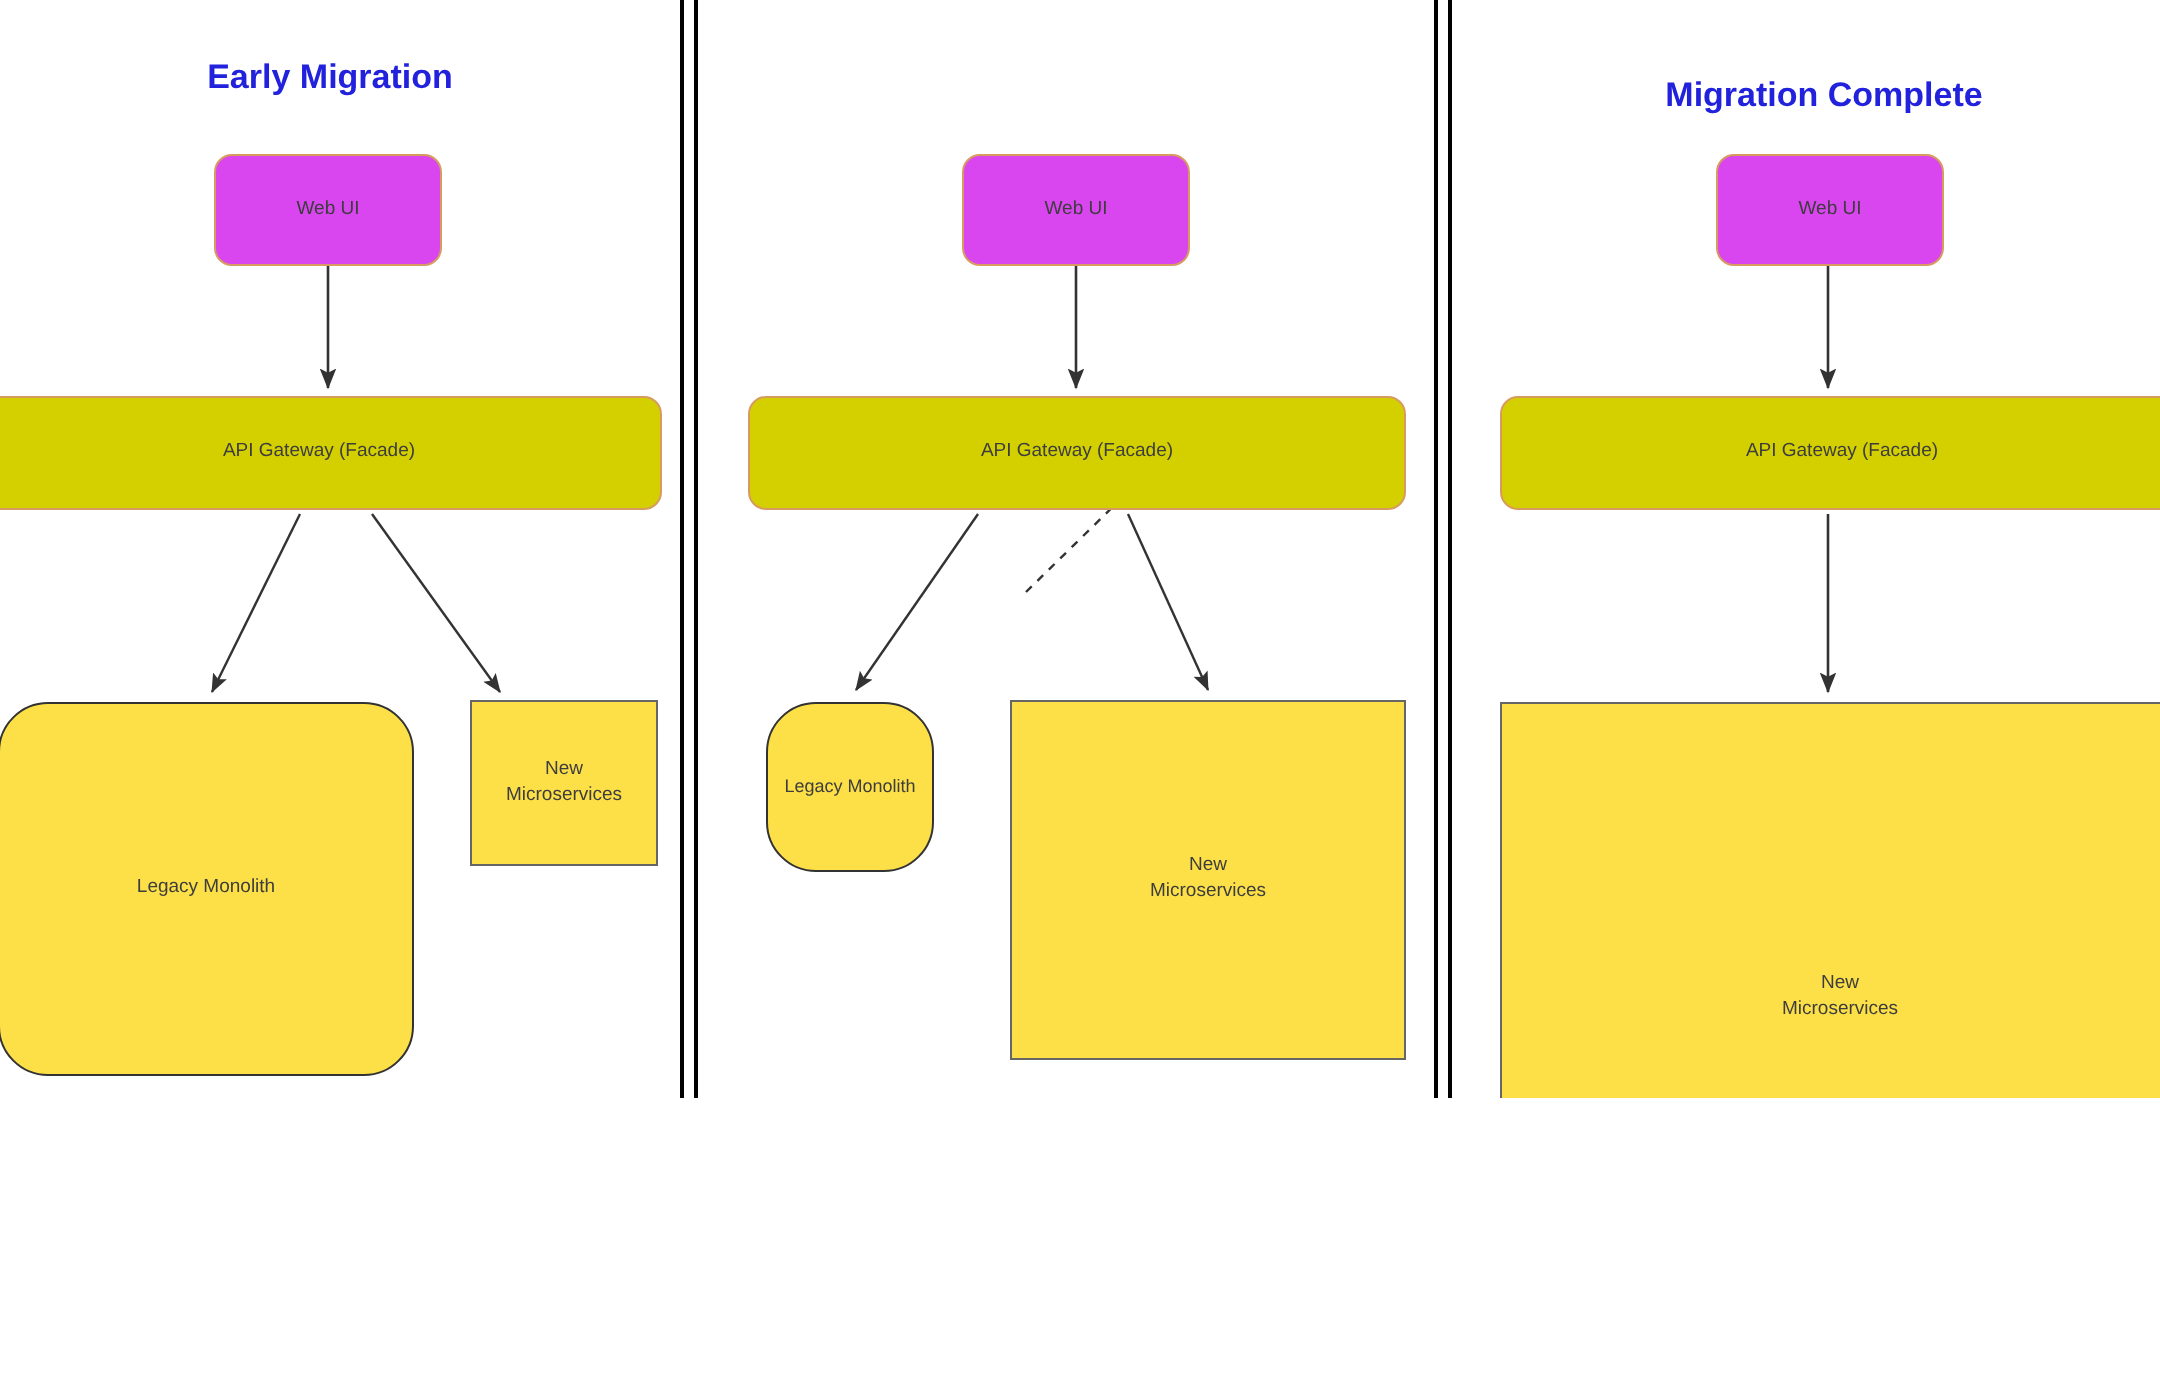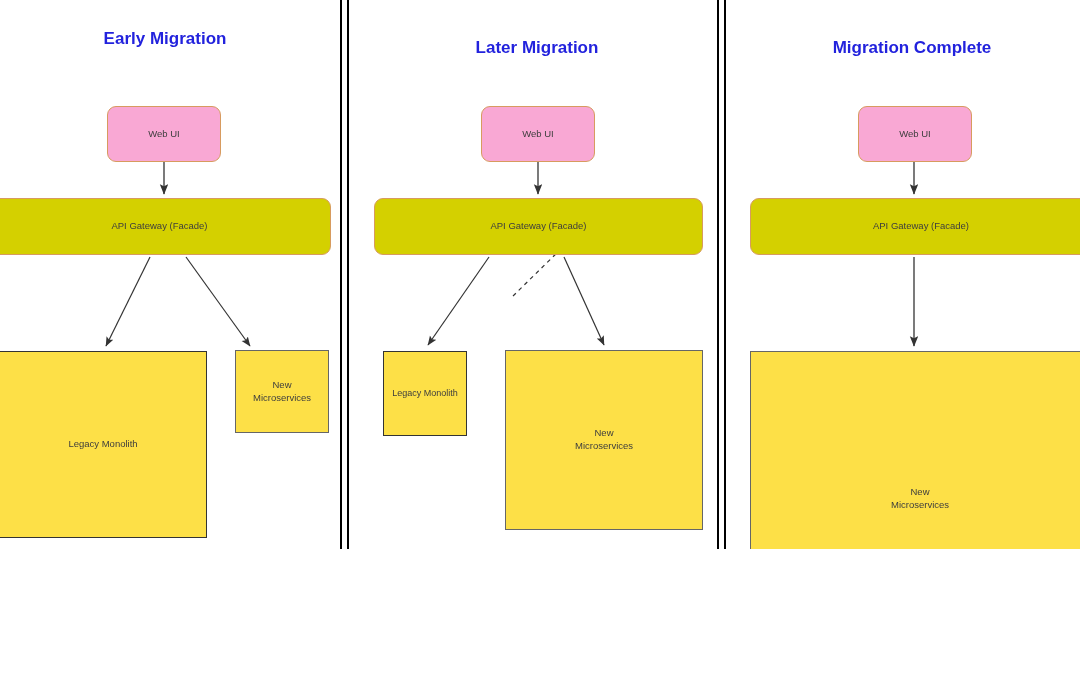--- a/index.html
+++ b/index.html
@@ -40,37 +40,37 @@
     display: flex;
     align-items: center;
     justify-content: center;
     text-align: center;
     font-size: 9.5px;
     color: #3d3d3d;
     line-height: 1.35;
     font-family: "Liberation Sans", sans-serif;
   }
   .node.webui {
-    background: #f9a8d4;
+    background: #d946ef;
     border: 1.2px solid #d79b5f;
     border-radius: 9px;
-    margin-top: 29px;
   }
   .node.gateway {
     background: #d4d000;
     border: 1.2px solid #d79b5f;
     border-radius: 9px;
   }
   .node.plain {
     background: #fde047;
     border: 1.2px solid #666666;
     border-radius: 0;
   }
   .node.plain.dark {
     border-color: #333333;
+    border-radius: 25px;
   }
   .divider-line {
     position: absolute;
     width: 2px;
     background: #000000;
     top: 0;
     height: 687px;
   }
   .watermark {
     position: absolute;
@@ -116,21 +116,20 @@
 
   <div class="node gateway" style="left:-12px; top:198px; width:343px; height:57px;">API Gateway (Facade)</div>
 
   <div class="node plain dark" style="left:-1px; top:351px; width:208px; height:187px;">Legacy Monolith</div>
 
   <div class="node plain" style="left:235px; top:350px; width:94px; height:83px; flex-direction:column;">
     <span>New</span>
     <span>Microservices</span>
   </div>
 
-  <div class="panel-title" style="left:358px; top:38px; width:358px;">Later Migration</div>
 
   <div class="node webui" style="left:481px; top:77px; width:114px; height:56px;">Web UI</div>
 
   <div class="node gateway" style="left:374px; top:198px; width:329px; height:57px;">API Gateway (Facade)</div>
 
   <div class="node plain dark" style="left:383px; top:351px; width:84px; height:85px; font-size:9px;">Legacy Monolith</div>
 
   <div class="node plain" style="left:505px; top:350px; width:198px; height:180px; flex-direction:column;">
     <span>New</span>
     <span>Microservices</span>

